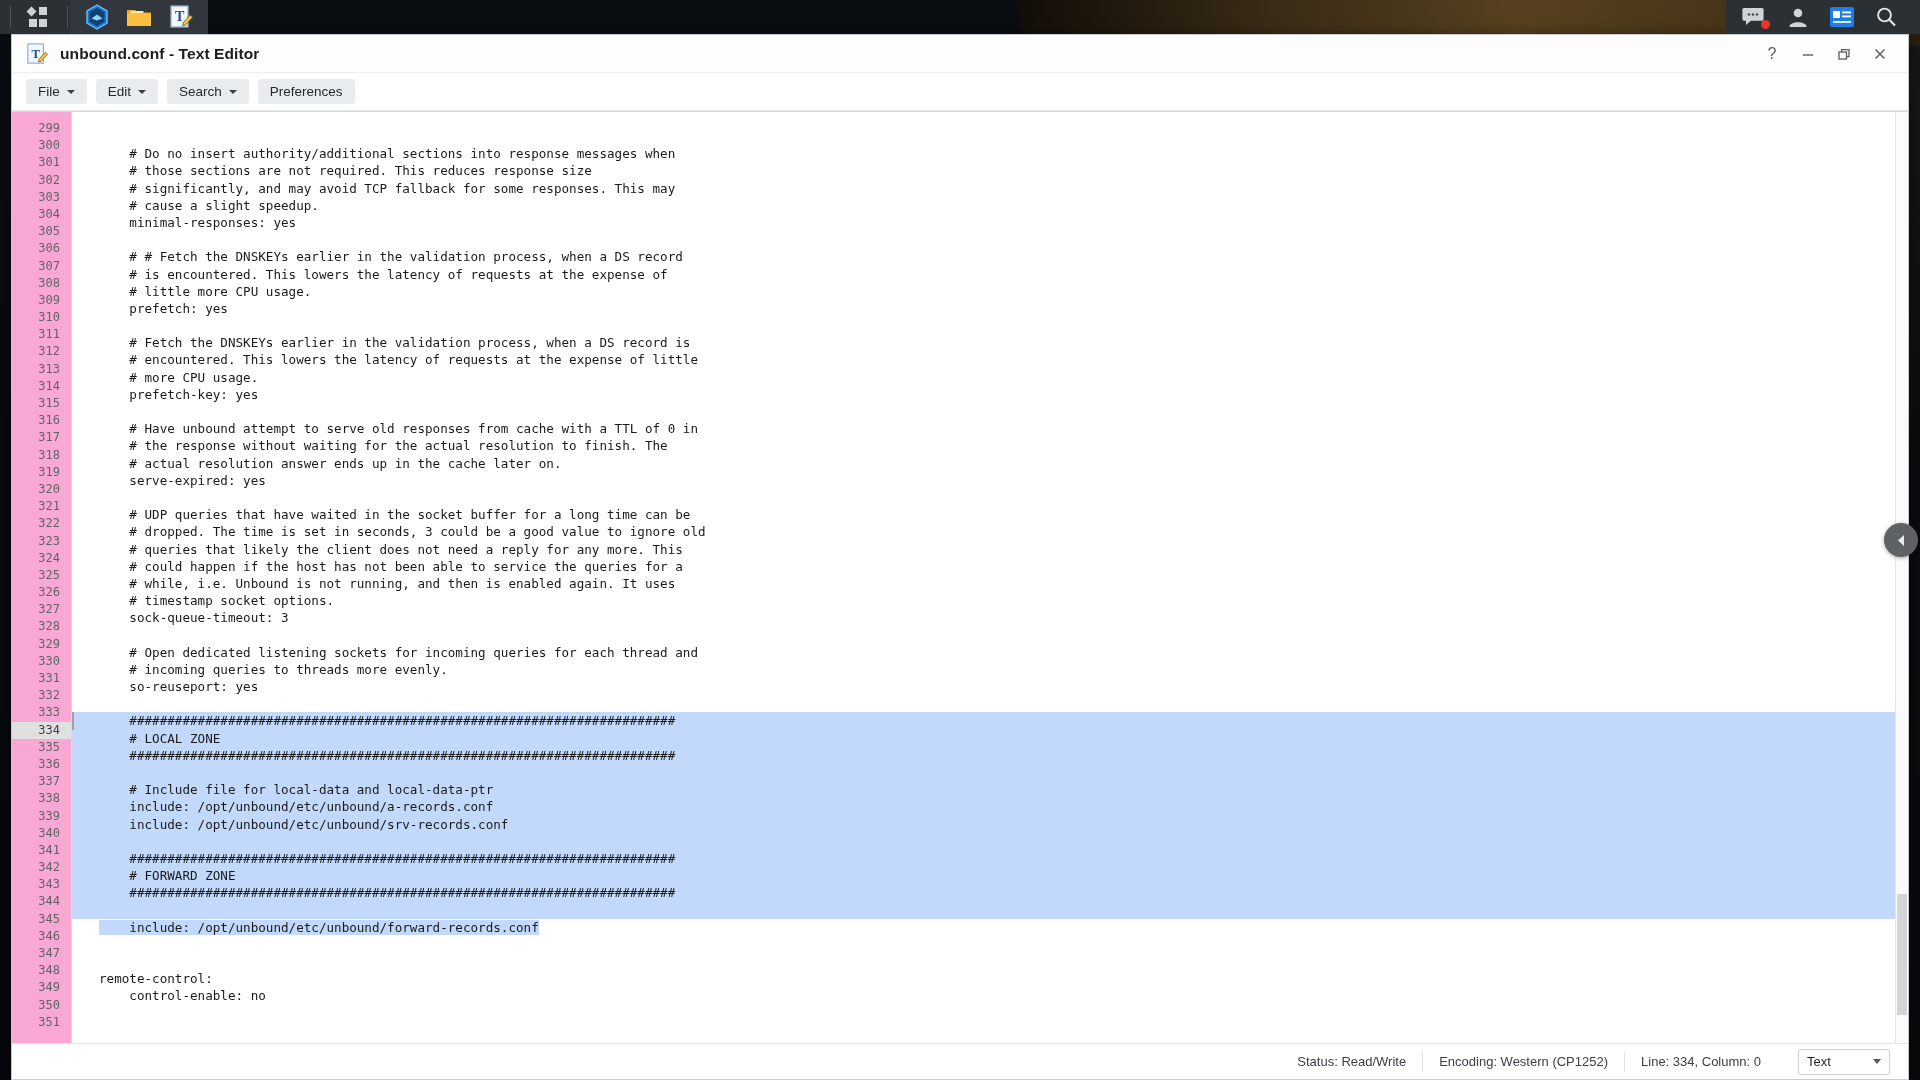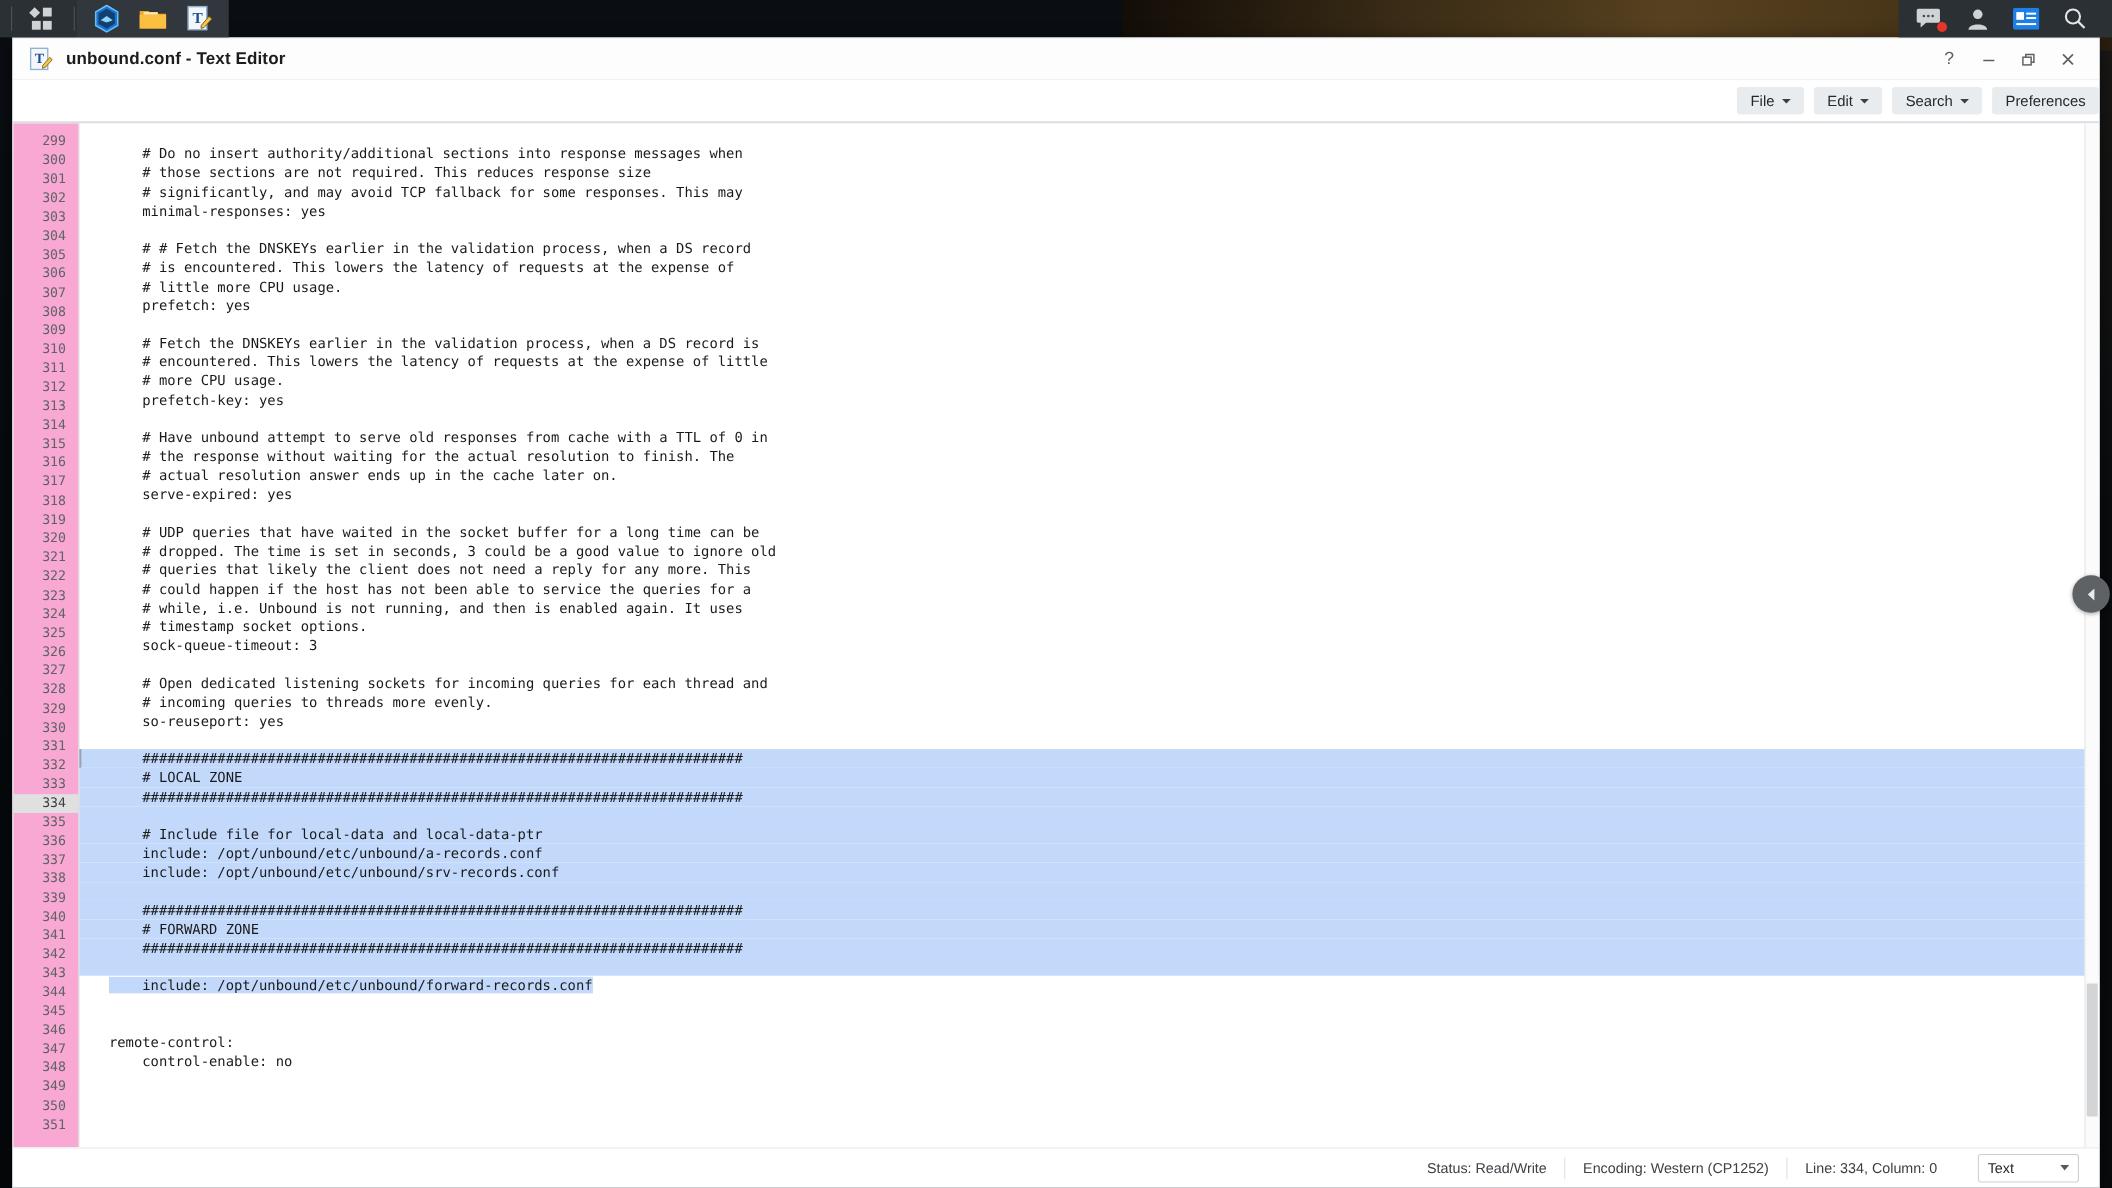--- a/index.html
+++ b/index.html
@@ -70,21 +70,21 @@
   .wc {
     width:36px; height:38px; display:flex; align-items:center; justify-content:center;
     color:#5a5f63;
   }
   .wc:last-child { margin-right:10px; }
 
   
   #menubar {
     flex:0 0 38px; height:38px; display:flex; align-items:center;
     padding-left:14px; gap:9px;
-    background:#ffffff; border-bottom:1px solid #e4e6e9;justify-content:flex-end;
+    background:#ffffff; border-bottom:1px solid #e4e6e9;
   }
   .mb {
     height:25px; padding:0 11px;
     background:#e9ecef; border:1px solid #e9ecef; border-radius:3px;
     font-size:13.5px; color:#24292e;
     display:flex; align-items:center; gap:7px;
   }
   .caret {
     width:0;height:0;border-left:4px solid transparent;border-right:4px solid transparent;
     border-top:4px solid #3a3f44; display:inline-block;
@@ -103,21 +103,21 @@
     color:#5f6368;
     position:relative;
   }
   .gl {
     height:17.2px; line-height:17.2px; text-align:right;
     padding-right:11px; white-space:nowrap;
   }
   .gl.cur { background:#e0e0e0; color:#3b3f42; }
 
   #code {
-    flex:1 1 auto; position:relative; padding-top:2px;
+    flex:1 1 auto; position:relative; padding-top:16px;
     font-family:"DejaVu Sans Mono", monospace; font-size:12.6px;
     color:#1a1a1a; overflow:hidden;
   }
   .cl {
     height:17.2px; line-height:17.2px; white-space:pre;
     padding-left:27px; position:relative;
   }
   .cl.sel-full { background:#c2d9fb; }
   .cl .seltxt { background:#c2d9fb; }
   .cl.cur-line::before {
@@ -351,20 +351,21 @@
         <div class="gl">348</div>
         <div class="gl">349</div>
         <div class="gl">350</div>
         <div class="gl">351</div>
       </div>
     <div id="code">
         <div class="cl"></div>
         <div class="cl">    # Do no insert authority/additional sections into response messages when</div>
         <div class="cl">    # those sections are not required. This reduces response size</div>
         <div class="cl">    # significantly, and may avoid TCP fallback for some responses. This may</div>
+        <div class="cl">    # cause a slight speedup.</div>
         <div class="cl">    minimal-responses: yes</div>
         <div class="cl"></div>
         <div class="cl">    # # Fetch the DNSKEYs earlier in the validation process, when a DS record</div>
         <div class="cl">    # is encountered. This lowers the latency of requests at the expense of</div>
         <div class="cl">    # little more CPU usage.</div>
         <div class="cl">    prefetch: yes</div>
         <div class="cl"></div>
         <div class="cl">    # Fetch the DNSKEYs earlier in the validation process, when a DS record is</div>
         <div class="cl">    # encountered. This lowers the latency of requests at the expense of little</div>
         <div class="cl">    # more CPU usage.</div>

